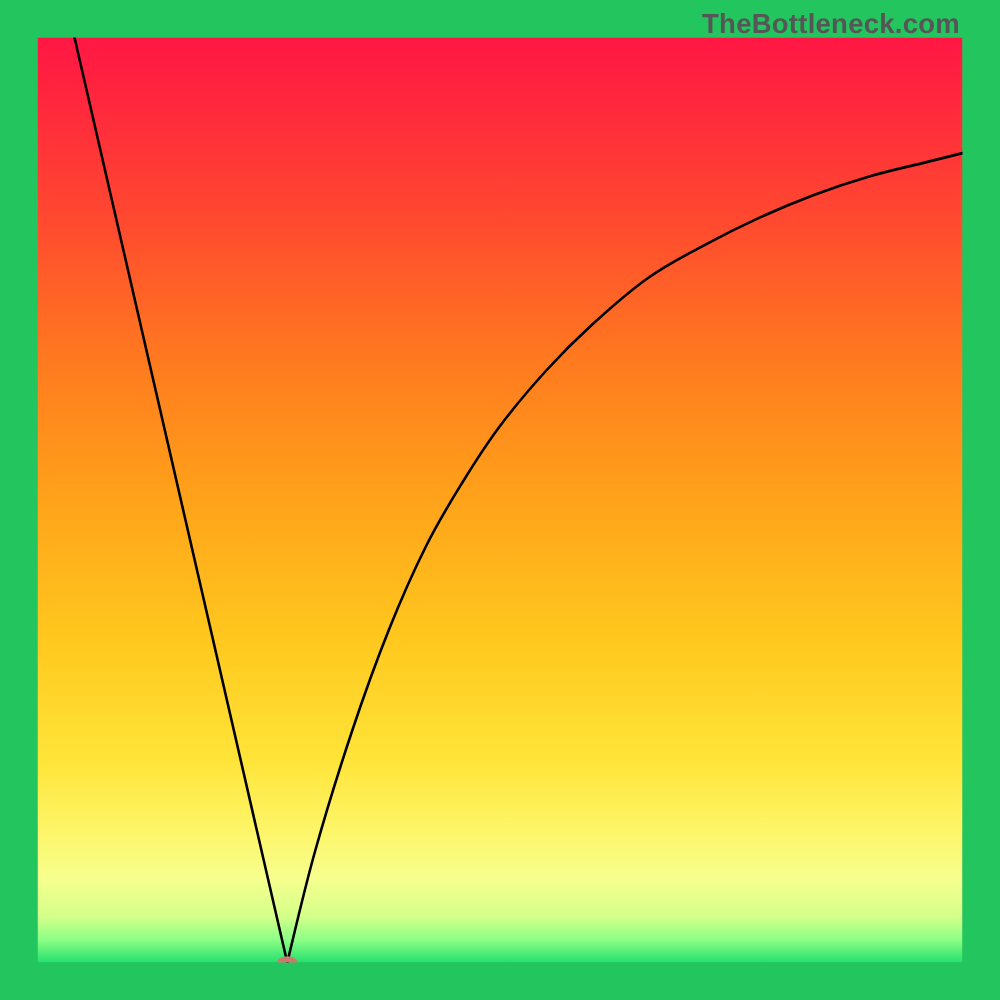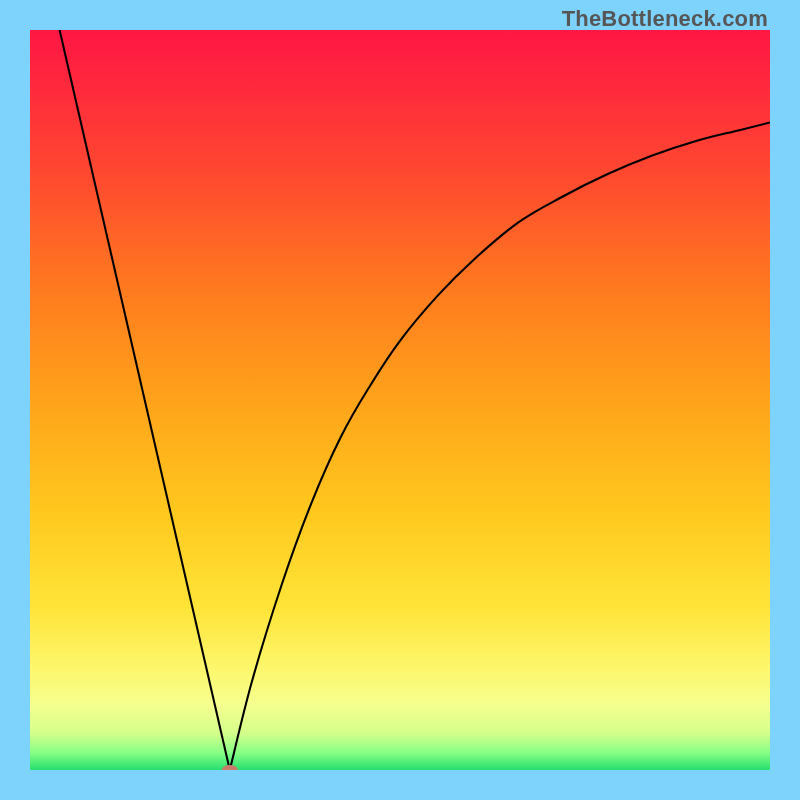--- a/index.html
+++ b/index.html
@@ -6,21 +6,21 @@
     margin: 0;
     padding: 0;
     width: 800px;
     height: 800px;
     overflow: hidden;
     font-family: Arial, Helvetica, sans-serif;
   }
   .frame {
     width: 800px;
     height: 800px;
-    background: #7dd3fc;
+    background: #22c55e;
     position: relative;
   }
   .plot-area {
     position: absolute;
     left: 30px;
     top: 30px;
     width: 740px;
     height: 740px;
   }
   .gradient-bg {

